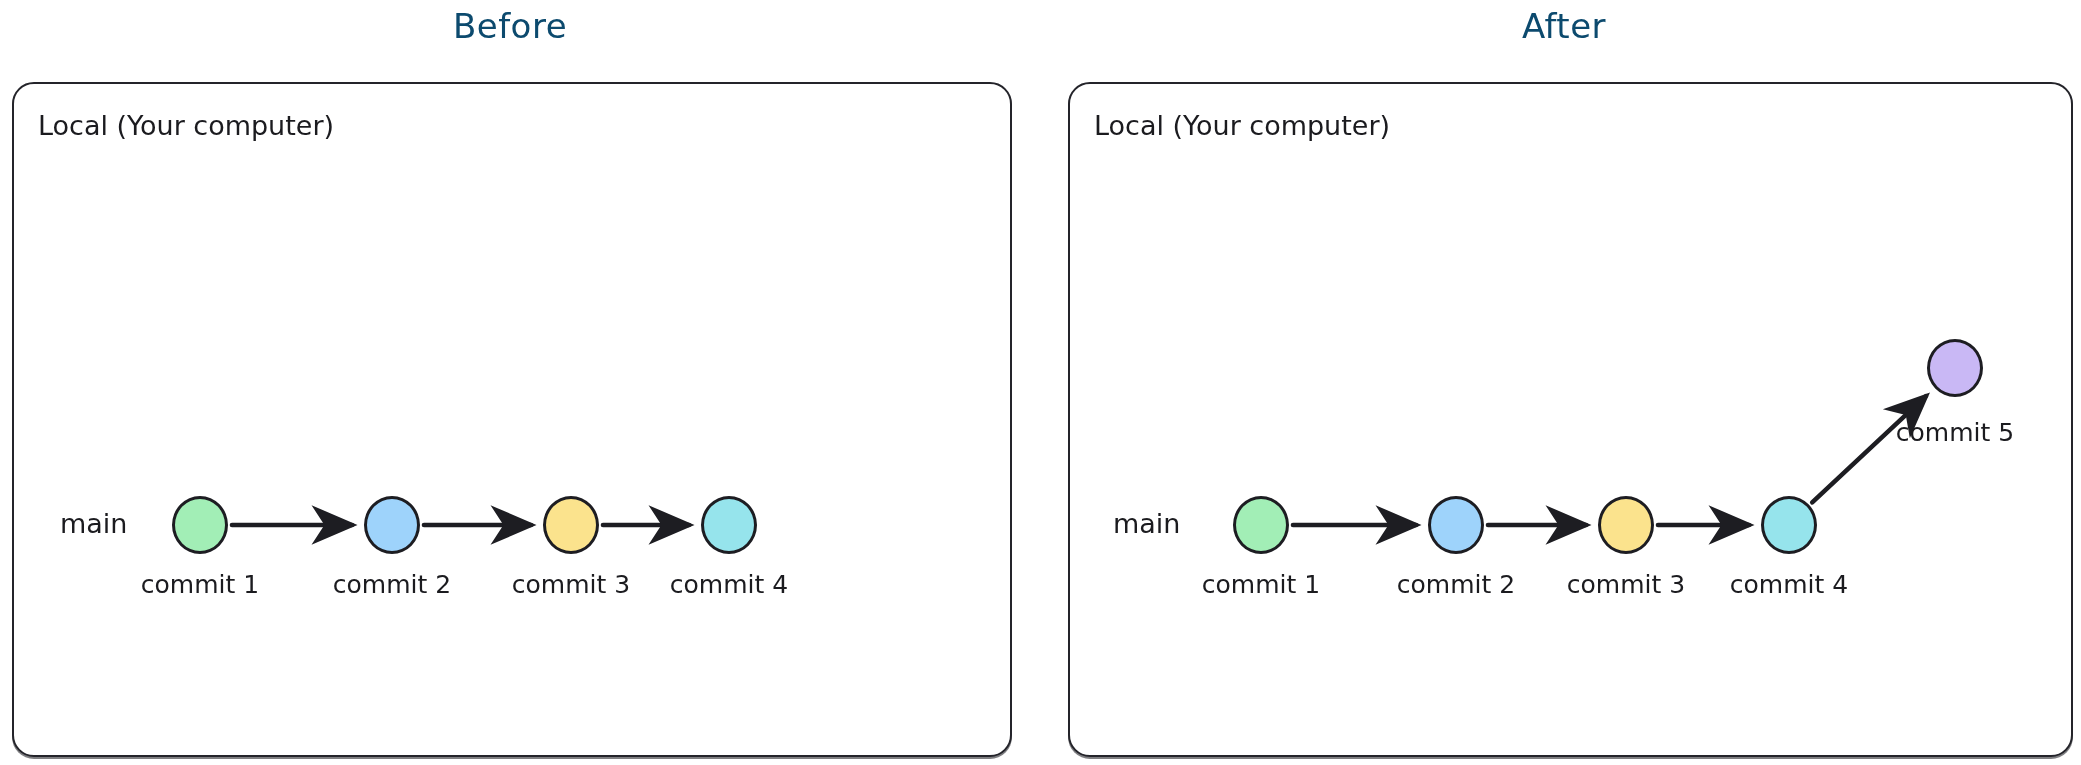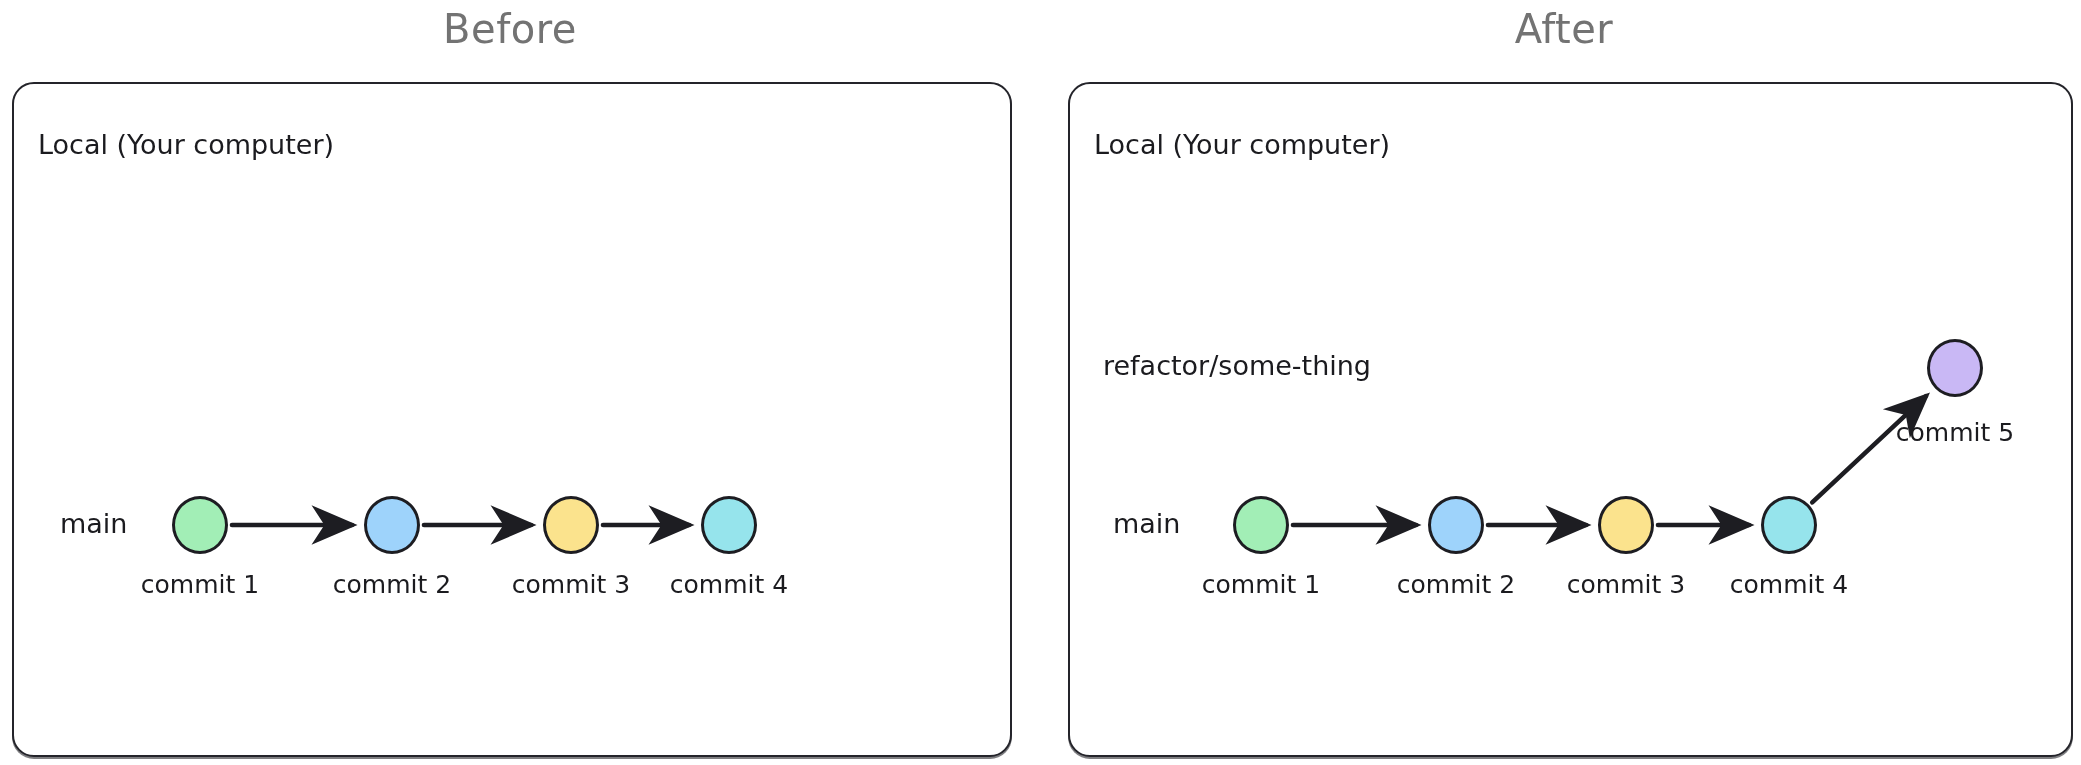--- a/index.html
+++ b/index.html
@@ -14,22 +14,22 @@
     overflow: hidden;
     font-family: "DejaVu Sans", sans-serif;
   }
   .stage {
     position: absolute;
     inset: 0;
   }
   .panel-title {
     position: absolute;
     top: 6px;
-    font-size: 40px;
-    color: #737373;
+    font-size: 34px;
+    color: #0c4a6e;
     text-align: center;
     letter-spacing: 0.5px;
     font-family: "DejaVu Sans", sans-serif;
     white-space: nowrap;
   }
   #title-before { left: 0px; width: 1020px; }
   #title-after  { left: 1055px; width: 1018px; }
 
   .panel {
     position: absolute;
@@ -44,21 +44,20 @@
   #panel-before { left: 12px;   width: 1000px; }
   #panel-after  { left: 1068px; width: 1005px; }
 
   .panel-label {
     position: absolute;
     top: 26px;
     left: 24px;
     font-size: 27px;
     color: #1b1b1f;
     white-space: nowrap;
-    margin-top: 19px;
   }
 
   .branch-ref {
     position: absolute;
     font-size: 27px;
     color: #1b1b1f;
     white-space: nowrap;
   }
   .ref-main { }
   .ref-feature { }
@@ -100,21 +99,20 @@
   <div class="panel" id="panel-before">
     <div class="panel-label">Local (Your computer)</div>
   </div>
 
   <div class="panel" id="panel-after">
     <div class="panel-label">Local (Your computer)</div>
   </div>
 
   <div class="branch-ref ref-main" id="ref-before-main" style="left: 60px; top: 508px;">main</div>
 
-  <div class="branch-ref ref-feature" id="ref-after-feature" style="left: 1103px; top: 350px;">refactor/some-thing</div>
 
   <div class="branch-ref ref-main" id="ref-after-main" style="left: 1113px; top: 508px;">main</div>
 
   <svg class="edges" viewBox="0 0 2081 765">
     <defs>
       <marker id="arrowhead" markerWidth="11" markerHeight="9" refX="9.2" refY="4.5" orient="auto" markerUnits="strokeWidth">
         <path d="M0.4,0.2 L10.4,4.5 L0.4,8.8 L3.2,4.5 Z" fill="#1d1d22"></path>
       </marker>
     </defs>
     <g id="edge-group" stroke="#1d1d22" stroke-width="4.6" stroke-linecap="round" fill="none" marker-end="url(#arrowhead)">

